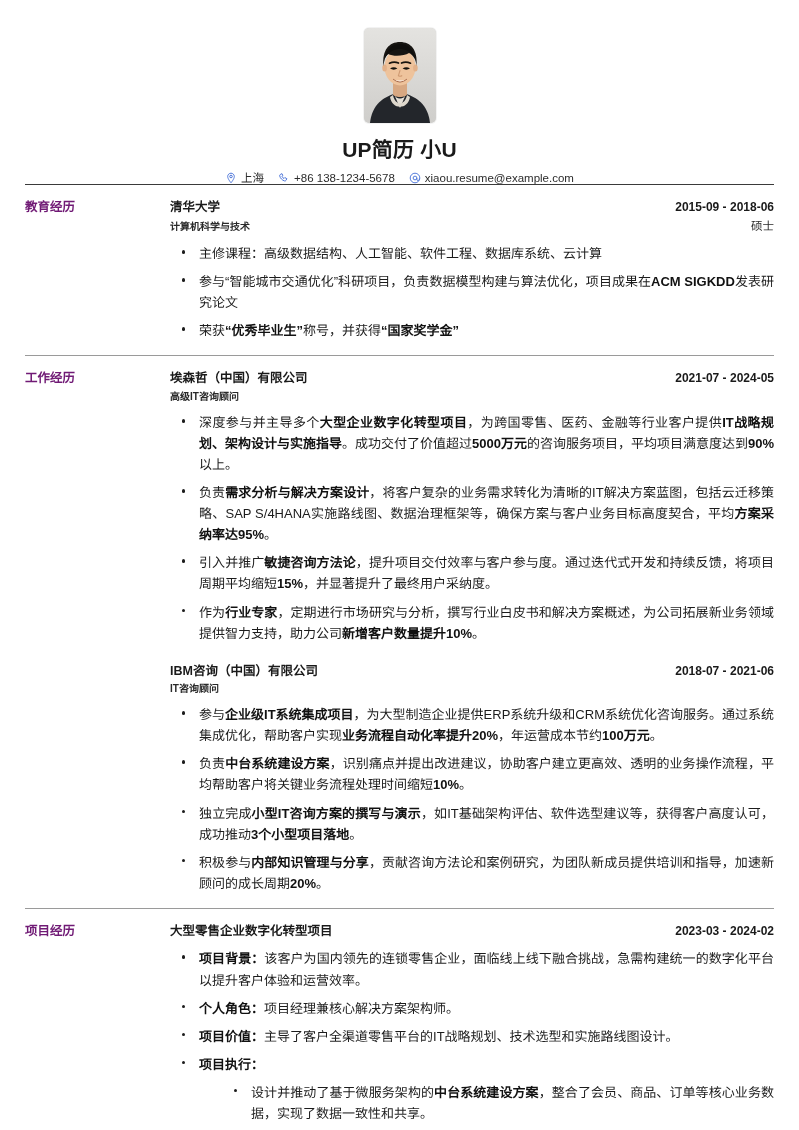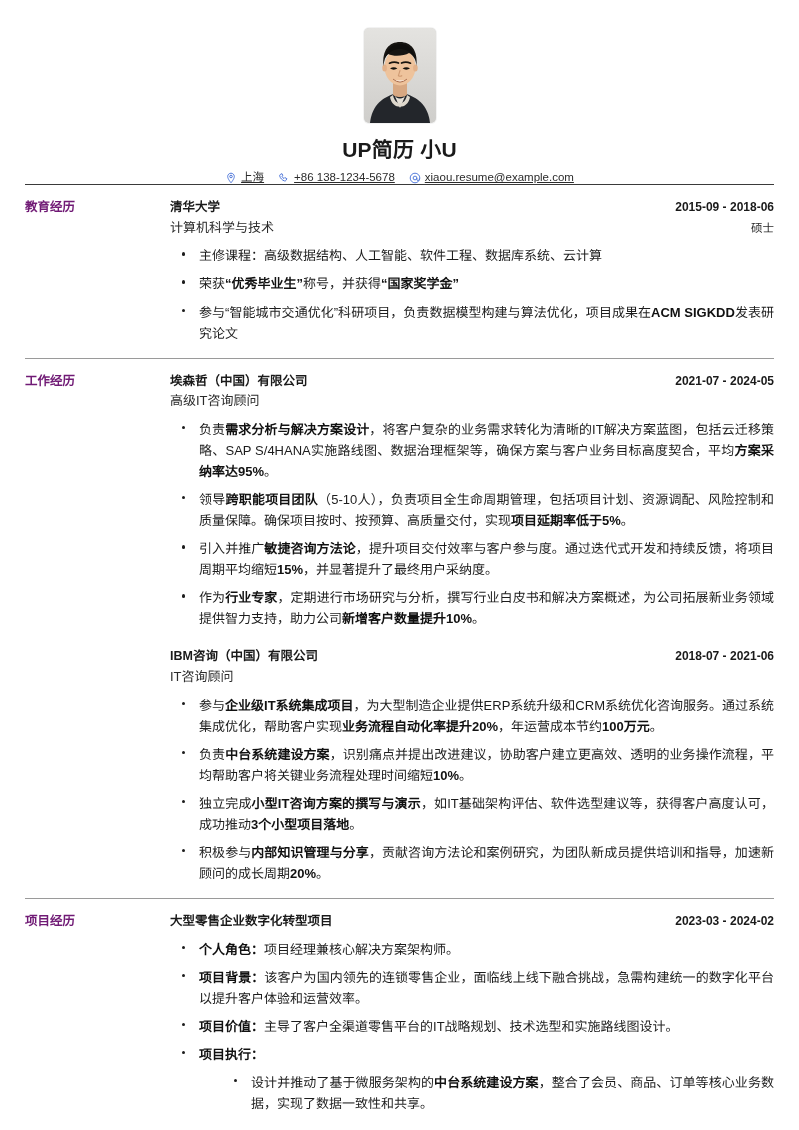--- a/index.html
+++ b/index.html
@@ -55,24 +55,23 @@
     font-size: 11.5px;
     color: #2b2b2b;
     display: flex;
     justify-content: center;
     align-items: center;
     gap: 6px;
     line-height: 1;
   }
   .contact-item {
     display: inline-flex;
-    align-items: flex-start;
+    align-items: flex-end;
     gap: 4px;
     white-space: nowrap;
-    text-decoration: underline;
   }
   .contact-item + .contact-item { margin-left: 8px; }
   .cicon {
     display: inline-flex;
     align-items: center;
     justify-content: center;
     width: 12px;
     height: 12px;
     color: #4a73d8;
     flex: none;
@@ -133,22 +132,22 @@
     line-height: 1.5;
   }
   .entry-sub {
     display: flex;
     justify-content: space-between;
     align-items: baseline;
     gap: 10px;
     margin-top: 1px;
   }
   .entry-subtitle {
-    font-size: 13px;
-    font-weight: 400;
+    font-size: 10px;
+    font-weight: 700;
     color: #2a2a2a;
     line-height: 1.5;
   }
   .entry-subright {
     font-size: 11.5px;
     font-weight: 400;
     color: #2a2a2a;
     white-space: nowrap;
     line-height: 1.5;
   }
@@ -292,44 +291,44 @@
               <div class="entry-head">
                 <div class="entry-title">清华大学</div>
                 <div class="entry-date">2015-09 - 2018-06</div>
               </div>
               <div class="entry-sub">
                 <div class="entry-subtitle">计算机科学与技术</div>
                 <div class="entry-subright">硕士</div>
               </div>
               <ul class="bullets">
                 <li><span>主修课程：高级数据结构、人工智能、软件工程、数据库系统、云计算</span></li>
+                <li><span>参与“智能城市交通优化”科研项目，负责数据模型构建与算法优化，项目成果在<b>ACM SIGKDD</b>发表研究论文</span></li>
                 <li><span>荣获<b>“优秀毕业生”</b>称号，并获得<b>“国家奖学金”</b></span></li>
-                <li><span>参与“智能城市交通优化”科研项目，负责数据模型构建与算法优化，项目成果在<b>ACM SIGKDD</b>发表研究论文</span></li>
               </ul>
             </div>
           </div>
         </div>
       </div>
       <div class="section">
         <hr class="divider light">
         <div class="section-body">
           <div class="section-label">工作经历</div>
           <div class="section-content">
             <div class="entry">
               <div class="entry-head">
                 <div class="entry-title">埃森哲（中国）有限公司</div>
                 <div class="entry-date">2021-07 - 2024-05</div>
               </div>
               <div class="entry-sub">
                 <div class="entry-subtitle">高级IT咨询顾问</div>
                 <div class="entry-subright"></div>
               </div>
               <ul class="bullets">
+                <li><span>深度参与并主导多个<b>大型企业数字化转型项目</b>，为跨国零售、医药、金融等行业客户提供<b>IT战略规划、架构设计与实施指导</b>。成功交付了价值超过<b>5000万元</b>的咨询服务项目，平均项目满意度达到<b>90%</b>以上。</span></li>
                 <li><span>负责<b>需求分析与解决方案设计</b>，将客户复杂的业务需求转化为清晰的IT解决方案蓝图，包括云迁移策略、SAP S/4HANA实施路线图、数据治理框架等，确保方案与客户业务目标高度契合，平均<b>方案采纳率达95%</b>。</span></li>
-                <li><span>领导<b>跨职能项目团队</b>（5-10人），负责项目全生命周期管理，包括项目计划、资源调配、风险控制和质量保障。确保项目按时、按预算、高质量交付，实现<b>项目延期率低于5%</b>。</span></li>
                 <li><span>引入并推广<b>敏捷咨询方法论</b>，提升项目交付效率与客户参与度。通过迭代式开发和持续反馈，将项目周期平均缩短<b>15%</b>，并显著提升了最终用户采纳度。</span></li>
                 <li><span>作为<b>行业专家</b>，定期进行市场研究与分析，撰写行业白皮书和解决方案概述，为公司拓展新业务领域提供智力支持，助力公司<b>新增客户数量提升10%</b>。</span></li>
               </ul>
             </div>
             <div class="entry">
               <div class="entry-head">
                 <div class="entry-title">IBM咨询（中国）有限公司</div>
                 <div class="entry-date">2018-07 - 2021-06</div>
               </div>
               <div class="entry-sub">
@@ -350,22 +349,22 @@
         <hr class="divider light">
         <div class="section-body">
           <div class="section-label">项目经历</div>
           <div class="section-content">
             <div class="entry">
               <div class="entry-head">
                 <div class="entry-title">大型零售企业数字化转型项目</div>
                 <div class="entry-date">2023-03 - 2024-02</div>
               </div>
               <ul class="bullets">
+                <li><span><b>项目背景：</b>该客户为国内领先的连锁零售企业，面临线上线下融合挑战，急需构建统一的数字化平台以提升客户体验和运营效率。</span></li>
                 <li><span><b>个人角色：</b>项目经理兼核心解决方案架构师。</span></li>
-                <li><span><b>项目背景：</b>该客户为国内领先的连锁零售企业，面临线上线下融合挑战，急需构建统一的数字化平台以提升客户体验和运营效率。</span></li>
                 <li><span><b>项目价值：</b>主导了客户全渠道零售平台的IT战略规划、技术选型和实施路线图设计。</span></li>
                 <li class="no-bullet-gap"><span><b>项目执行：</b></span><ul class="bullets nested">
                     <li><span>设计并推动了基于微服务架构的<b>中台系统建设方案</b>，整合了会员、商品、订单等核心业务数据，实现了数据一致性和共享。</span></li>
                   </ul></li>
               </ul>
             </div>
           </div>
         </div>
       </div>
     </div>

